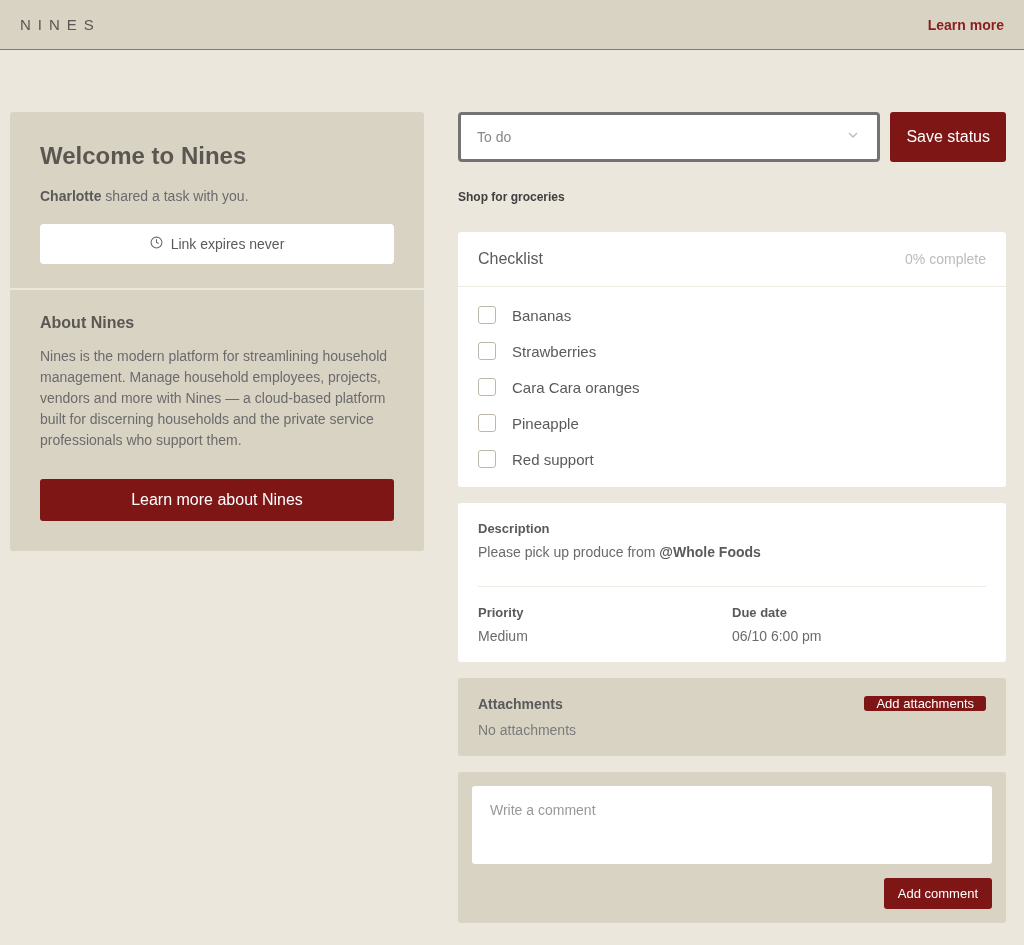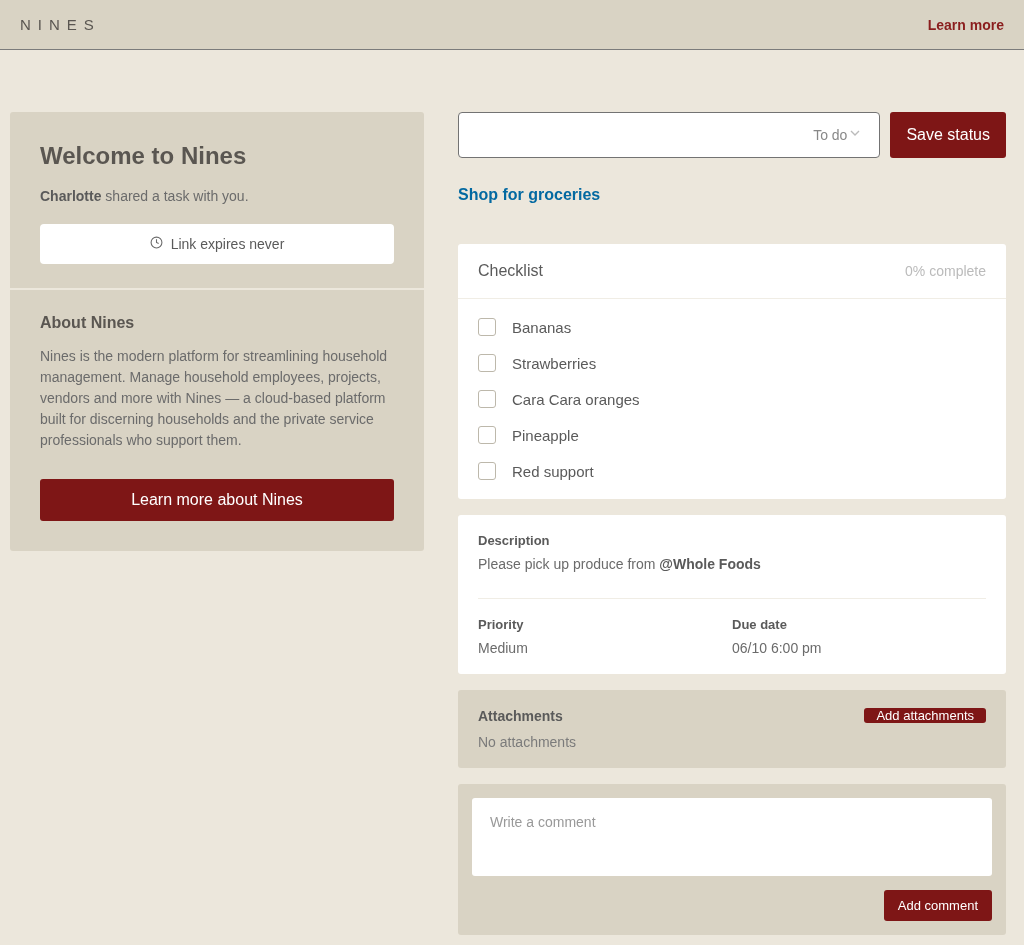--- a/index.html
+++ b/index.html
@@ -122,25 +122,25 @@
     }
 
     .status-row {
       display: flex;
       gap: 10px;
       margin-bottom: 28px;
     }
     .status-select {
       flex: 1;
       background: #fff;
-      border: 1px solid #737373;
+      border: 3px solid #737373;
       border-radius: 4px;
       padding: 12px 16px;
       display: flex;
-      justify-content: flex-end;
+      justify-content: space-between;
       align-items: center;
       cursor: pointer;
     }
     .status-select-text {
       color: #888;
       font-size: 14px;
     }
     .chevron-down {
       color: #bbb;
     }
@@ -150,24 +150,24 @@
       border: none;
       border-radius: 3px;
       padding: 12px 16px;
       font-size: 16px;
       font-weight: 500;
       cursor: pointer;
       white-space: nowrap;
     }
 
     .task-title {
-      font-size: 16px;
-      font-weight: 600;
-      color: #0369a1;
-      margin-bottom: 40px;
+      font-size: 12px;
+      font-weight: 600;
+      color: #404040;
+      margin-bottom: 28px;
     }
 
     .card {
       background: #fff;
       border-radius: 3px;
       margin-bottom: 16px;
     }
     .checklist-card {
       padding: 0;
     }

